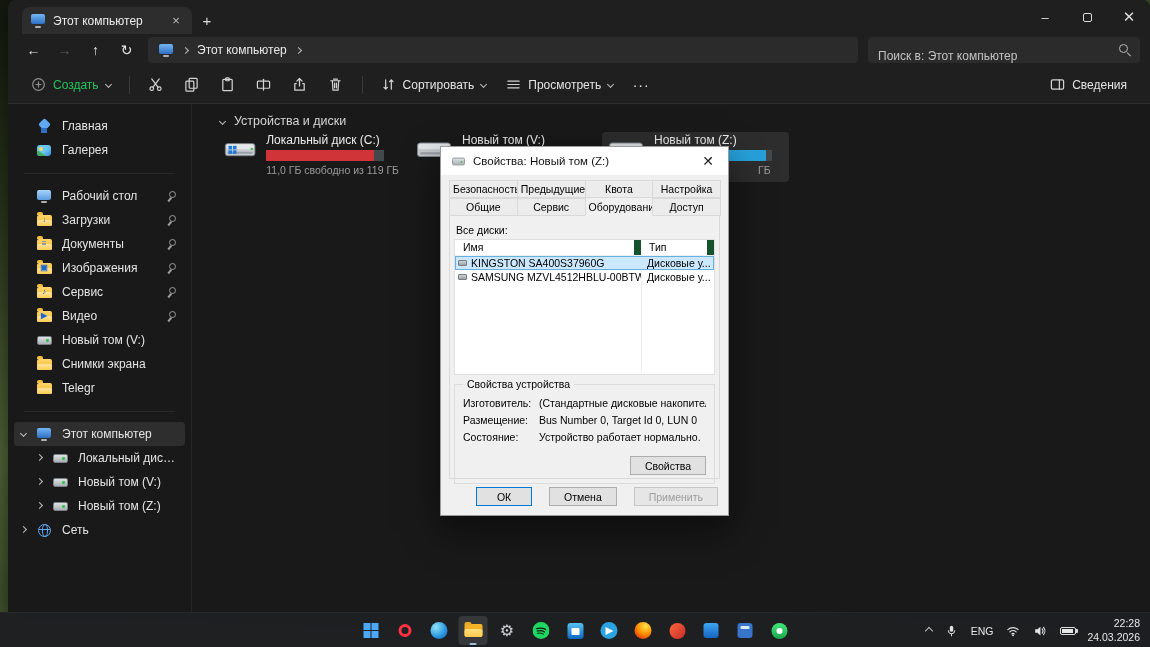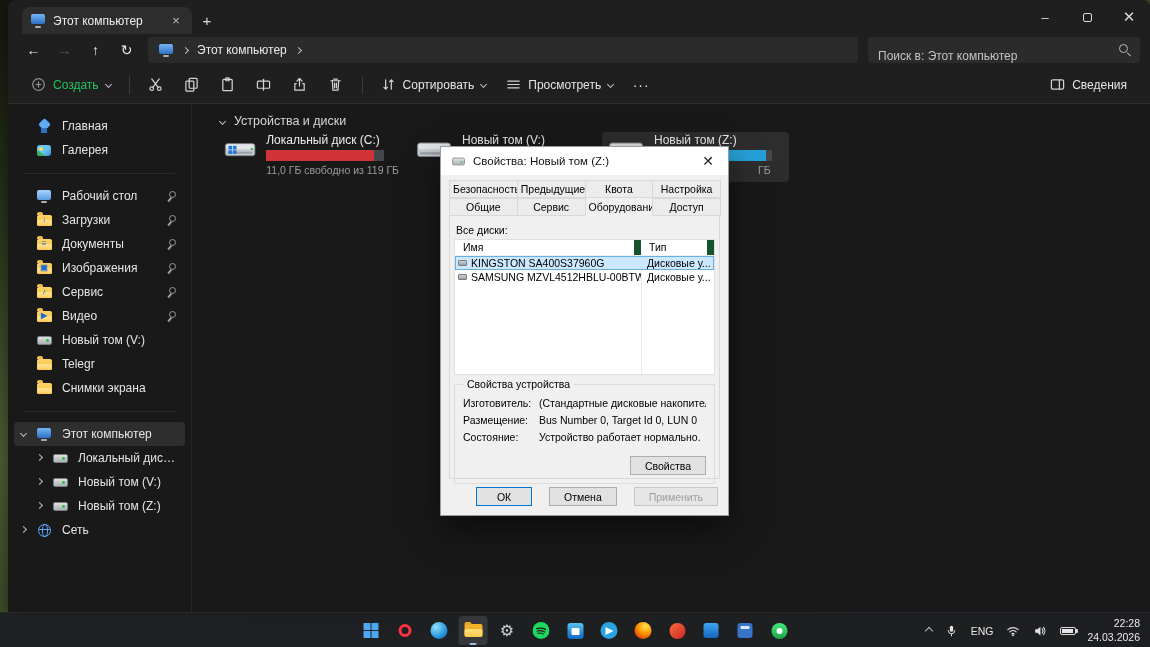--- a/index.html
+++ b/index.html
@@ -351,27 +351,27 @@
         <div class="side-item">
           <span class="ico">
               <span class="i-drv"></span>
             </span>
           <span class="lbl">Новый том (V:)</span>
         </div>
         <div class="side-item">
           <span class="ico">
               <span class="i-fld"></span>
             </span>
+          <span class="lbl">Снимки экрана</span>
+        </div>
+        <div class="side-item">
+          <span class="ico">
+              <span class="i-fld"></span>
+            </span>
           <span class="lbl">Telegr</span>
-        </div>
-        <div class="side-item">
-          <span class="ico">
-              <span class="i-fld"></span>
-            </span>
-          <span class="lbl">Снимки экрана</span>
         </div>
         <div class="side-gap"></div>
         <div class="side-item selected">
           <span class="cv d sm tcv"></span>
           <span class="ico">
               <span class="i-mon"></span>
             </span>
           <span class="lbl">Этот компьютер</span>
         </div>
         <div class="side-item child">

